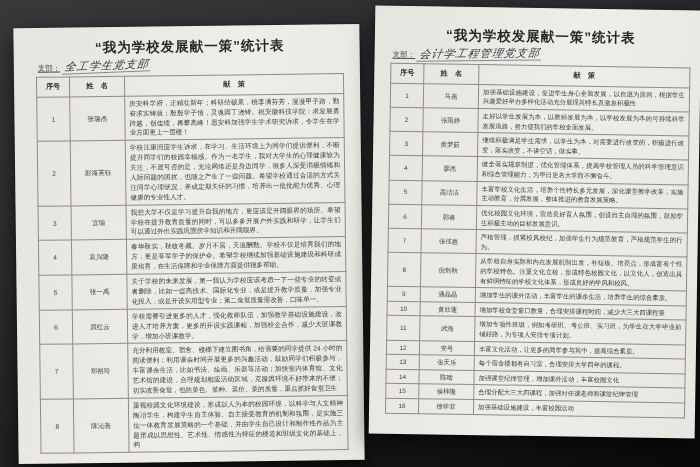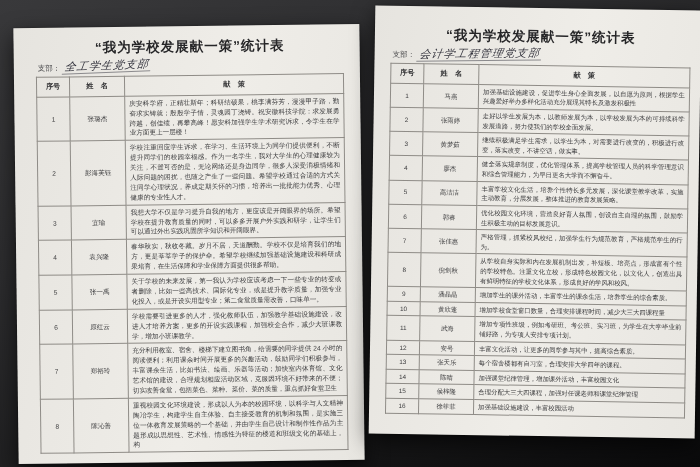--- a/index.html
+++ b/index.html
@@ -26,21 +26,21 @@
   .page-right{
     left:372px;top:8px;width:326px;min-height:428px;
     transform:rotate(0.9deg);
     padding:20px 10px 10px 16px;
   }
   .title{
     margin:0 0 3px 0;text-align:center;
     font-size:13.5px;font-weight:bold;letter-spacing:1px;color:#262628;
   }
   .branch-line{font-size:7.5px;color:#4a4a4c;margin:2px 0 3px 2px;height:13px;}
-  .branch-label{vertical-align:bottom;}
+  .branch-label{vertical-align:bottom;text-decoration:underline;}
   .handwriting{
     display:inline-block;font-size:11px;font-style:italic;color:#33333d;
     transform:skewX(-10deg) rotate(-1.5deg);letter-spacing:1px;
     border-bottom:0.5px solid rgba(60,60,70,.55);
     line-height:1;padding:0 2px 1px 2px;
   }
   table.stat-table{
     width:100%;border-collapse:collapse;table-layout:fixed;
     font-size:6.6px;line-height:1.5;color:#3c3c3e;
   }

